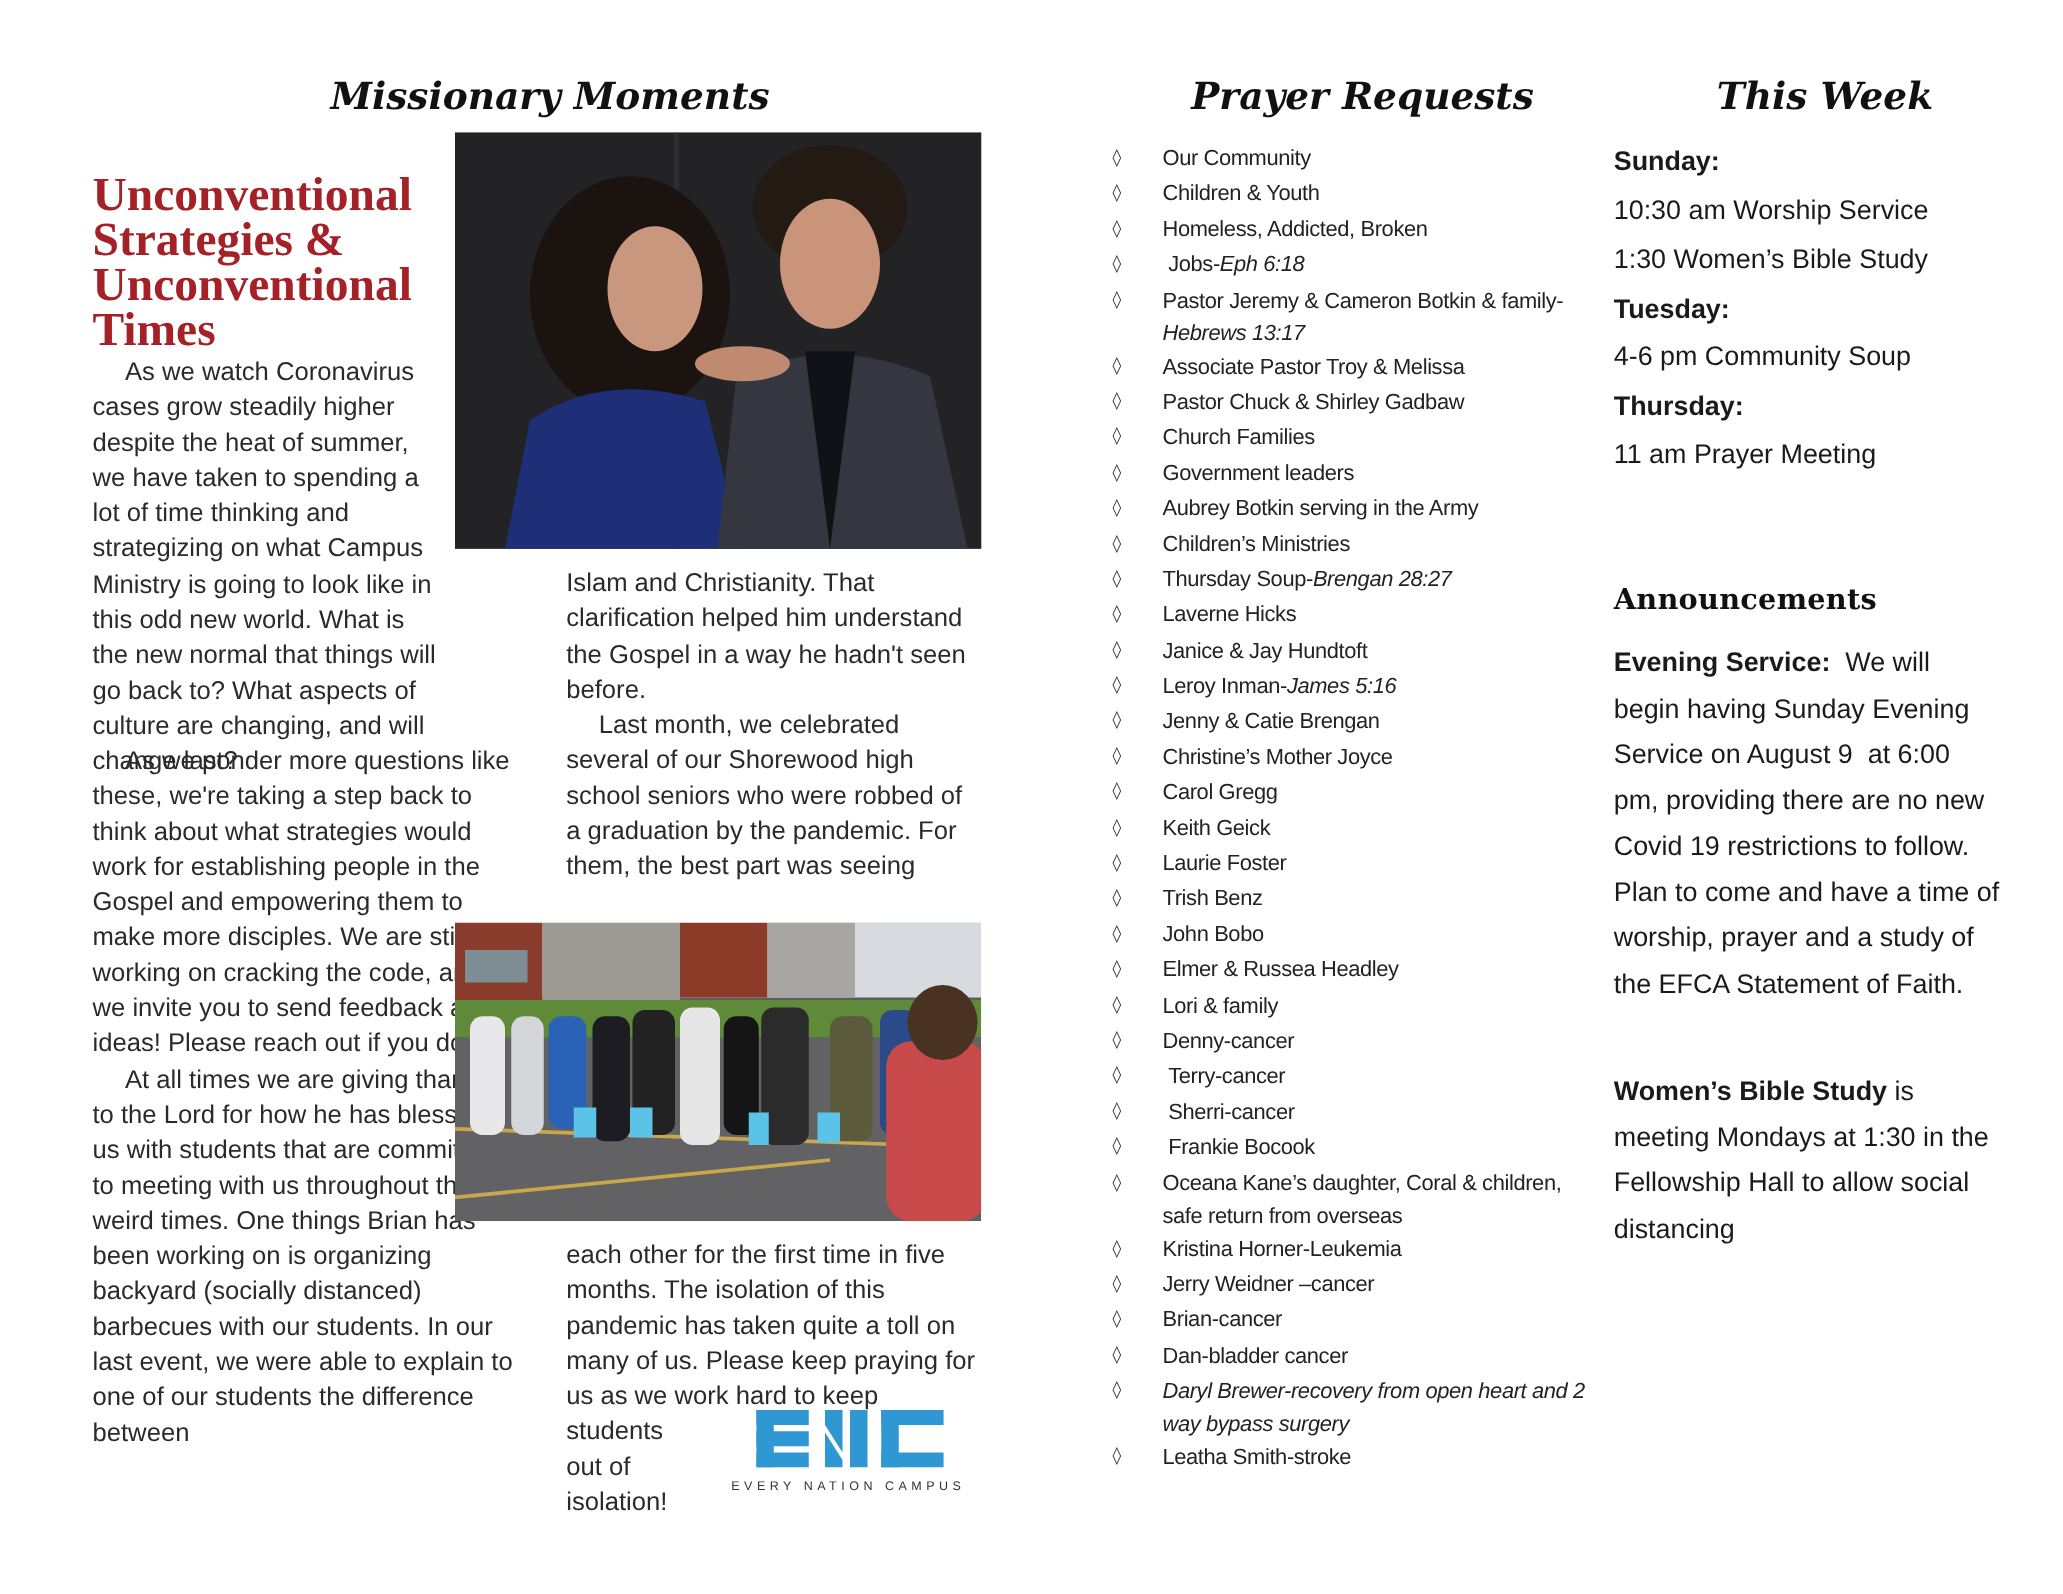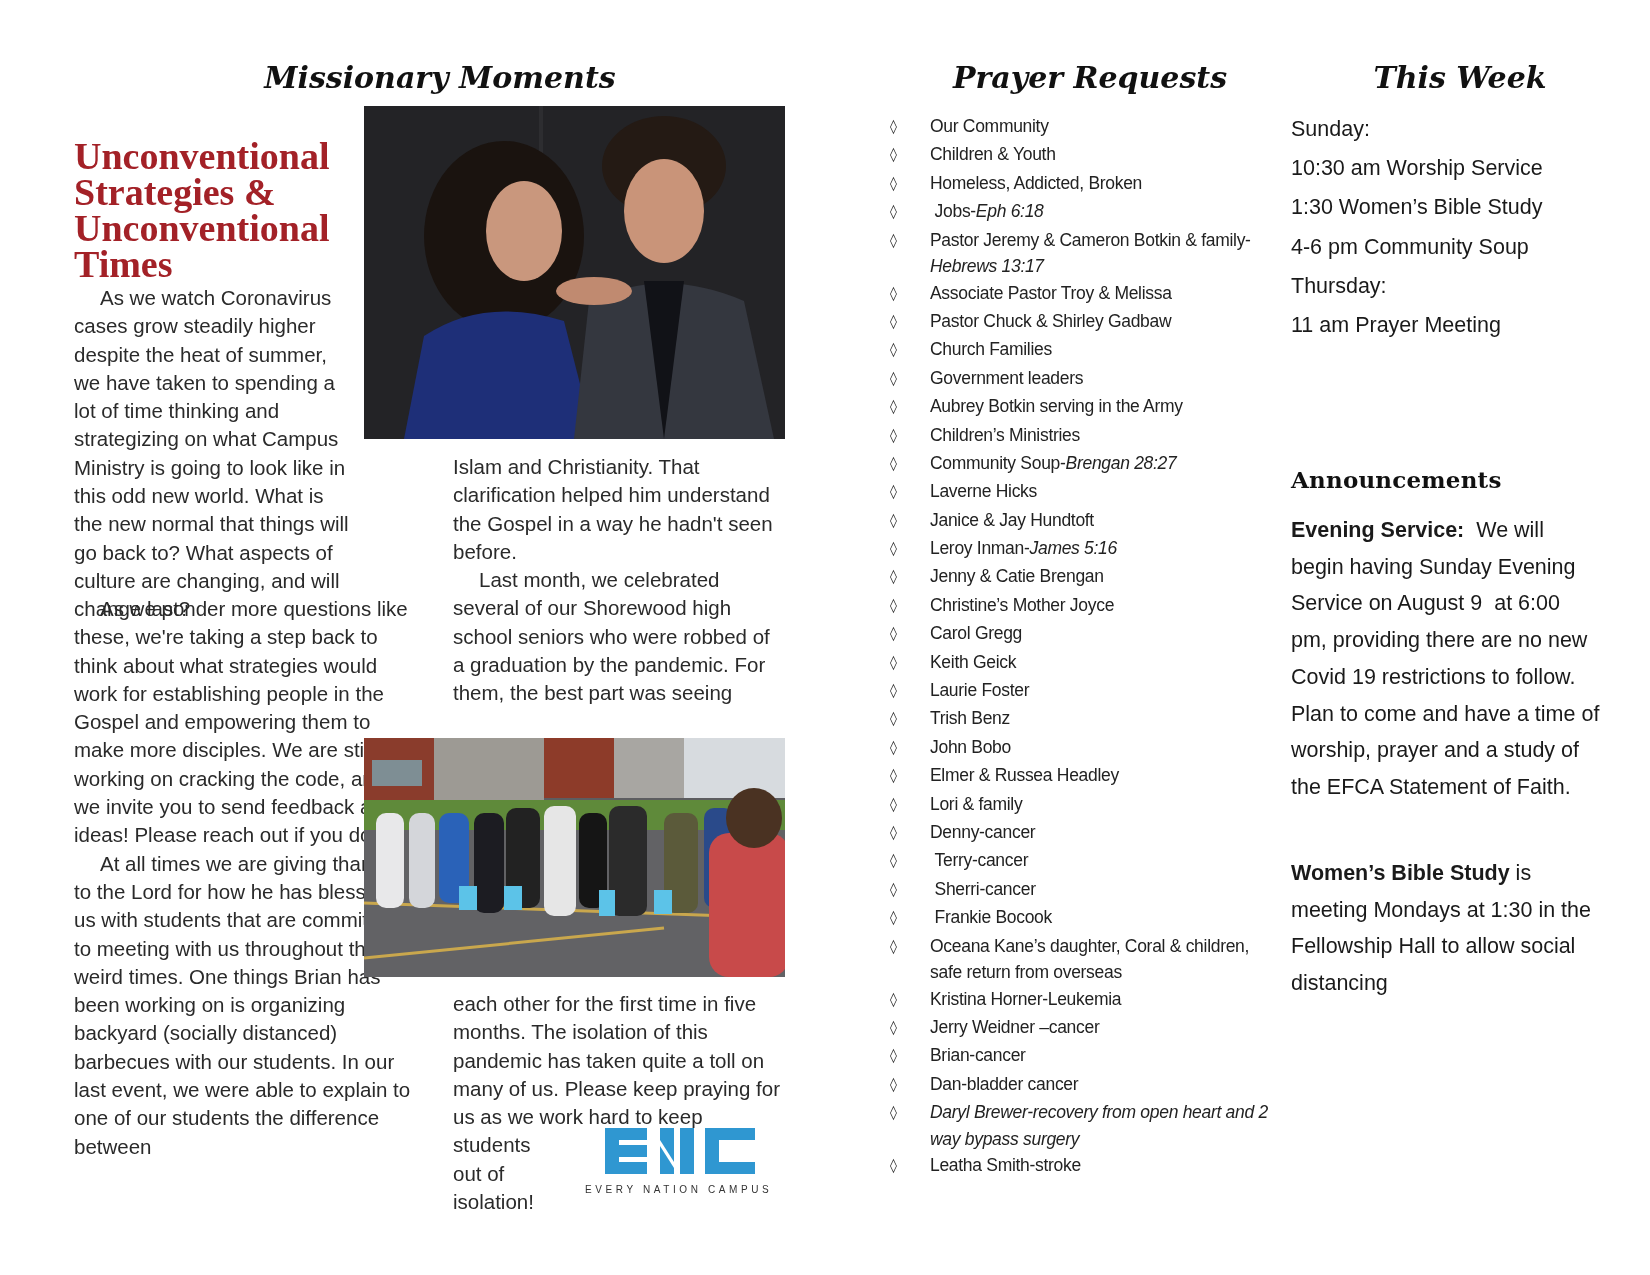--- a/index.html
+++ b/index.html
@@ -9,21 +9,21 @@
   .headline { font-family:"Liberation Serif", serif; font-weight:bold; color:#a32127; font-size:38px; line-height:36px; }
   .body-text { font-family:"Liberation Sans", sans-serif; font-size:20.5px; line-height:28.3px; color:#2a2a2a; }
   .body-text p { margin:0; }
   .indent { text-indent:26px; }
   .photo { position:absolute; overflow:hidden; }
   .prayer-list { list-style:none; margin:0; padding:0; font-family:"Liberation Sans", sans-serif; font-size:17.5px; color:#222; letter-spacing:-0.3px; }
   .prayer-list li { position:relative; padding-left:40px; line-height:26.5px; min-height:28.4px; }
   .prayer-list li .bullet { position:absolute; left:0; top:0; font-size:14px; color:#333; font-family:"DejaVu Sans", sans-serif; }
   .prayer-list li em { font-style:italic; }
   .week { font-family:"Liberation Sans", sans-serif; font-size:21.5px; color:#1a1a1a; }
-  .week .day { font-weight:normal; line-height:38.5px; }
+  .week .day { font-weight:bold; line-height:38.5px; }
   .week .event { line-height:39.5px; }
   .ann-title { font-family:"DejaVu Serif", serif; font-weight:bold; font-size:23px; color:#111; letter-spacing:0.2px; }
   .ann-text { font-family:"Liberation Sans", sans-serif; font-size:21.5px; line-height:36.7px; color:#1a1a1a; }
   .ann-text b { font-weight:bold; }
   .enc-logo { position:absolute; }
   .enc-tag { font-family:"Liberation Sans", sans-serif; font-size:10px; letter-spacing:3.6px; color:#333; }
 </style>
 </head>
 <body>
 
@@ -141,21 +141,21 @@
     <li><span class="bullet">◊</span><span style="white-space: pre-wrap;">Children &amp; Youth</span></li>
     <li><span class="bullet">◊</span><span style="white-space: pre-wrap; margin-top: 16px;">Homeless, Addicted, Broken</span></li>
     <li><span class="bullet">◊</span><span style="white-space: pre-wrap;"> Jobs-</span><em>Eph 6:18</em></li>
     <li><span class="bullet">◊</span><span style="white-space: pre-wrap;">Pastor Jeremy &amp; Cameron Botkin &amp; family-</span><br><em>Hebrews 13:17</em></li>
     <li><span class="bullet">◊</span><span style="white-space: pre-wrap;">Associate Pastor Troy &amp; Melissa</span></li>
     <li><span class="bullet">◊</span><span style="white-space: pre-wrap;">Pastor Chuck &amp; Shirley Gadbaw</span></li>
     <li><span class="bullet">◊</span><span style="white-space: pre-wrap;">Church Families</span></li>
     <li><span class="bullet">◊</span><span style="white-space: pre-wrap;">Government leaders</span></li>
     <li><span class="bullet">◊</span><span style="white-space: pre-wrap;">Aubrey Botkin serving in the Army</span></li>
     <li><span class="bullet">◊</span><span style="white-space: pre-wrap;">Children’s Ministries</span></li>
-    <li><span class="bullet">◊</span><span style="white-space: pre-wrap;">Community Soup-</span><em>Brengan 28:27</em></li>
+    <li><span class="bullet">◊</span><span style="white-space: pre-wrap;">Thursday Soup-</span><em>Brengan 28:27</em></li>
     <li><span class="bullet">◊</span><span style="white-space: pre-wrap;">Laverne Hicks</span></li>
     <li><span class="bullet">◊</span><span style="white-space: pre-wrap;">Janice &amp; Jay Hundtoft</span></li>
     <li><span class="bullet">◊</span><span style="white-space: pre-wrap;">Leroy Inman-</span><em>James 5:16</em></li>
     <li><span class="bullet">◊</span><span style="white-space: pre-wrap;">Jenny &amp; Catie Brengan</span></li>
     <li><span class="bullet">◊</span><span style="white-space: pre-wrap;">Christine’s Mother Joyce</span></li>
     <li><span class="bullet">◊</span><span style="white-space: pre-wrap;">Carol Gregg</span></li>
     <li><span class="bullet">◊</span><span style="white-space: pre-wrap;">Keith Geick</span></li>
     <li><span class="bullet">◊</span><span style="white-space: pre-wrap;">Laurie Foster</span></li>
     <li><span class="bullet">◊</span><span style="white-space: pre-wrap;">Trish Benz</span></li>
     <li><span class="bullet">◊</span><span style="white-space: pre-wrap;">John Bobo</span></li>
@@ -178,20 +178,21 @@
 
 <div class="abs week" style="left:1291px; top:110px; width:340px;">
   <div>
     <div class="day">Sunday:</div>
     <div class="event">10:30 am Worship Service</div>
   </div>
   <div>
     <div class="event">1:30 Women’s Bible Study</div>
   </div>
   <div>
+    <div class="day">Tuesday:</div>
     <div class="event">4-6 pm Community Soup</div>
   </div>
   <div>
     <div class="day">Thursday:</div>
     <div class="event">11 am Prayer Meeting</div>
   </div>
 </div>
 
 <div class="abs ann-title" style="left:1291px; top:466px;">Announcements</div>
 

